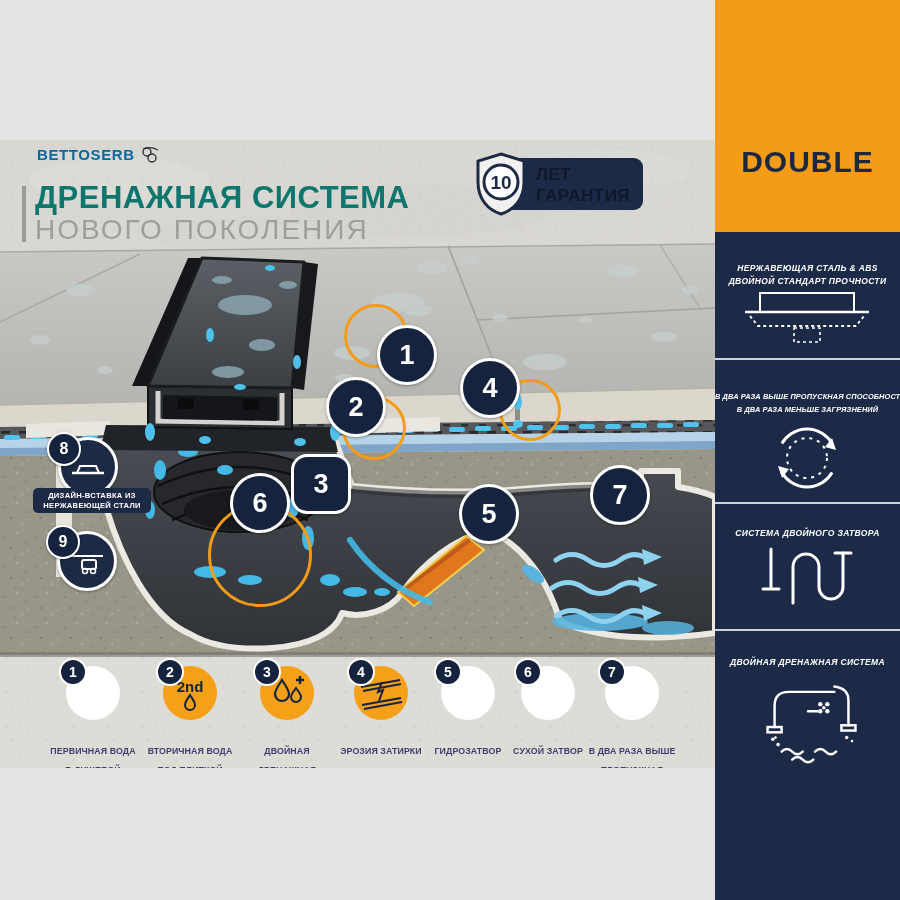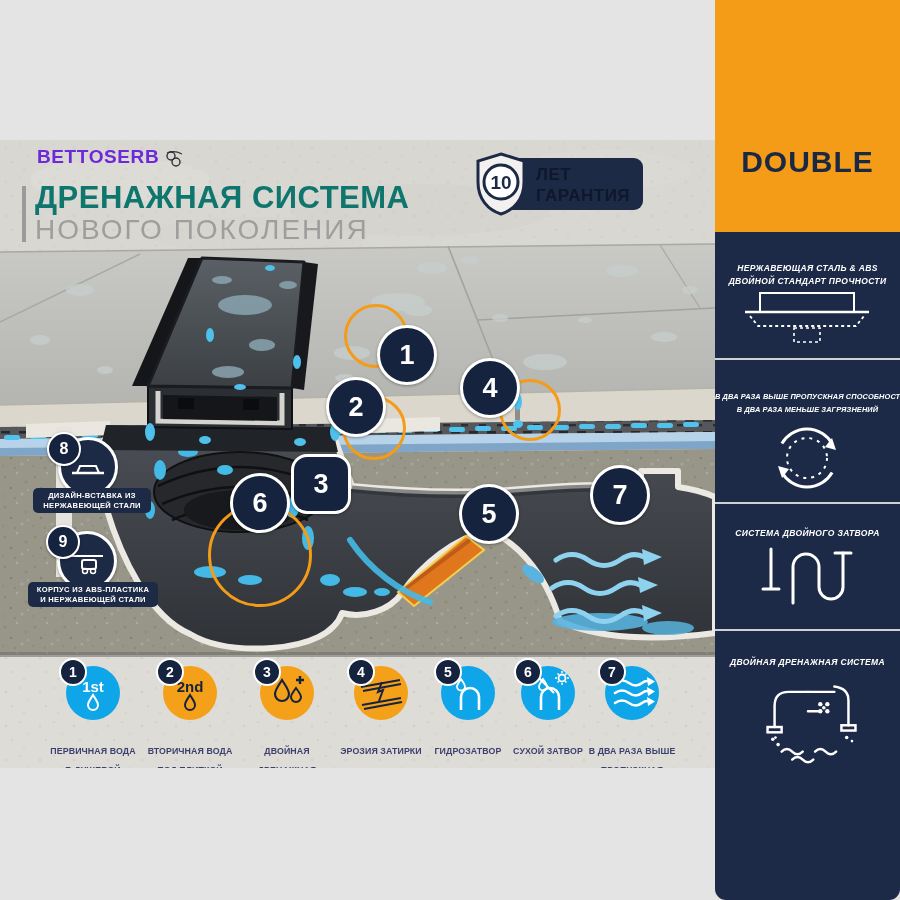--- a/index.html
+++ b/index.html
@@ -1,40 +1,40 @@
 <!DOCTYPE html>
 <html><head>
 <meta charset="utf-8">
 <style>
   html,body{margin:0;padding:0;}
   #page{position:relative;width:900px;height:900px;background:#e4e4e5;overflow:hidden;font-family:"Liberation Sans",sans-serif;}
   .photo{position:absolute;left:0;top:140px;width:715px;height:628px;overflow:hidden;}
   .photo>svg{position:absolute;left:0;top:0;}
-  .brand{position:absolute;left:37px;top:6px;font-size:19px;font-weight:700;color:#6d28d9;letter-spacing:.6px;display:flex;align-items:flex-end;gap:4px;}
+  .brand{position:absolute;left:37px;top:6px;font-size:15px;font-weight:700;color:#0369a1;letter-spacing:.6px;display:flex;align-items:flex-start;gap:4px;}
   .vbar{position:absolute;left:22px;top:46px;width:4px;height:56px;background:#9b9b9b;}
   .title{position:absolute;left:35px;top:40px;font-size:31px;font-weight:800;color:#0f766e;letter-spacing:.5px;white-space:nowrap;}
   .subtitle{position:absolute;left:35px;top:74px;font-size:28px;font-weight:400;color:#9e9e9d;letter-spacing:2px;white-space:nowrap;}
   .wbadge{position:absolute;left:472px;top:12px;width:180px;height:64px;}
   .wrect{position:absolute;left:26px;top:6px;width:145px;height:52px;background:#1d2a46;border-radius:9px;}
   .wtext{position:absolute;left:64px;top:12px;color:#0f172a;font-size:17px;font-weight:700;line-height:21px;letter-spacing:.5px;}
   .wshield{position:absolute;left:0;top:0;}
   .co{position:absolute;display:flex;align-items:center;justify-content:center;background:#16233E;color:#fff;border:3px solid #fff;border-radius:50%;font-weight:800;box-shadow:0 1px 3px rgba(0,0,0,.35);}
   .co54{width:54px;height:54px;font-size:27px;}
   .co30{width:30px;height:30px;font-size:16px;border-width:2.5px;}
   .sq{border-radius:16px;}
   .ring{position:absolute;border:3px solid #F49B17;border-radius:50%;}
   .icirc{position:absolute;width:54px;height:54px;border-radius:50%;background:#1d2a46;border:3px solid #fff;box-shadow:0 1px 3px rgba(0,0,0,.35);display:flex;align-items:center;justify-content:center;}
   .dlabel{position:absolute;background:#1d2a46;color:#fff;font-size:7.6px;font-weight:700;letter-spacing:.3px;text-align:center;border-radius:5px;padding:3px 5px;line-height:9.5px;white-space:pre-line;}
   .leg{position:absolute;width:96px;top:526px;text-align:center;}
   .leg-circle{position:relative;width:54px;height:54px;border-radius:50%;margin:0 auto;}
-  .leg-circle.dark{background:#0ea5e9;}
+  .leg-circle.dark{background:#ffffff;}
   .leg-circle.orange{background:#F5A019;text-align:right;}
   .leg-badge{position:absolute;left:14px;top:-8px;width:24px;height:24px;border-radius:50%;background:#16233E;border:2px solid #fff;color:#fff;font-size:14px;font-weight:800;display:flex;align-items:center;justify-content:center;}
   .leg-label{margin-top:22px;font-size:8.8px;font-weight:700;color:#3c3f6d;line-height:19px;letter-spacing:.1px;white-space:pre-line;}
-  .sidebar{position:absolute;left:715px;top:0;width:185px;height:900px;background:#1d2a47;border-radius:11px;}
+  .sidebar{position:absolute;left:715px;top:0;width:185px;height:900px;background:#1d2a47;}
   .banner{position:absolute;left:0;top:0;width:185px;height:232px;background:#F49B17;}
   .banner-text{position:absolute;width:100%;top:146px;text-align:center;font-size:30px;font-weight:800;color:#1b2844;line-height:32px;letter-spacing:1px;}
   .divider{position:absolute;left:0;width:185px;height:2px;background:#cfd0d3;}
   .sec-title{position:absolute;width:185px;text-align:center;color:#fff;font-weight:700;font-size:8.5px;line-height:13px;letter-spacing:.35px;white-space:pre;font-style:italic;}
   .sec-title.small{font-size:7.4px;letter-spacing:.1px;}
   .sec-icon{position:absolute;}
 </style>
 </head>
 <body>
 
@@ -285,22 +285,20 @@
 
     <div class="icirc" style="left:57px;top:391px;">
       <svg width="50" height="50" viewBox="0 0 50 50">
         <path d="M 9,20 H 41" stroke="#fff" stroke-width="2" fill="none"></path>
         <rect x="20" y="24" width="14" height="9" rx="2" stroke="#fff" stroke-width="2" fill="none"></rect>
         <circle cx="23" cy="35" r="2.5" stroke="#fff" stroke-width="1.5" fill="none"></circle>
         <circle cx="31" cy="35" r="2.5" stroke="#fff" stroke-width="1.5" fill="none"></circle>
       </svg>
     </div>
     <div class="co co30" style="left:46px;top:385px;">9</div>
-    <div class="dlabel" style="left:28px;top:442px;width:120px;">КОРПУС ИЗ ABS-ПЛАСТИКА
-И НЕРЖАВЕЮЩЕЙ СТАЛИ</div>
 
     <div class="leg" style="left:45px;">
       <div class="leg-circle dark">
         <svg width="54" height="54" viewBox="0 0 54 54">
           <text x="27" y="26" text-anchor="middle" font-size="15" font-weight="800" fill="#fff" font-family="Liberation Sans, sans-serif">1st</text>
           <path d="M 27,29 C 29.5,33 32,36 32,39 A 5,5 0 1 1 22,39 C 22,36 24.5,33 27,29 Z" stroke="#fff" stroke-width="2" fill="none"></path>
         </svg>
       </div>
       <div class="leg-badge">
           <span>1</span>

